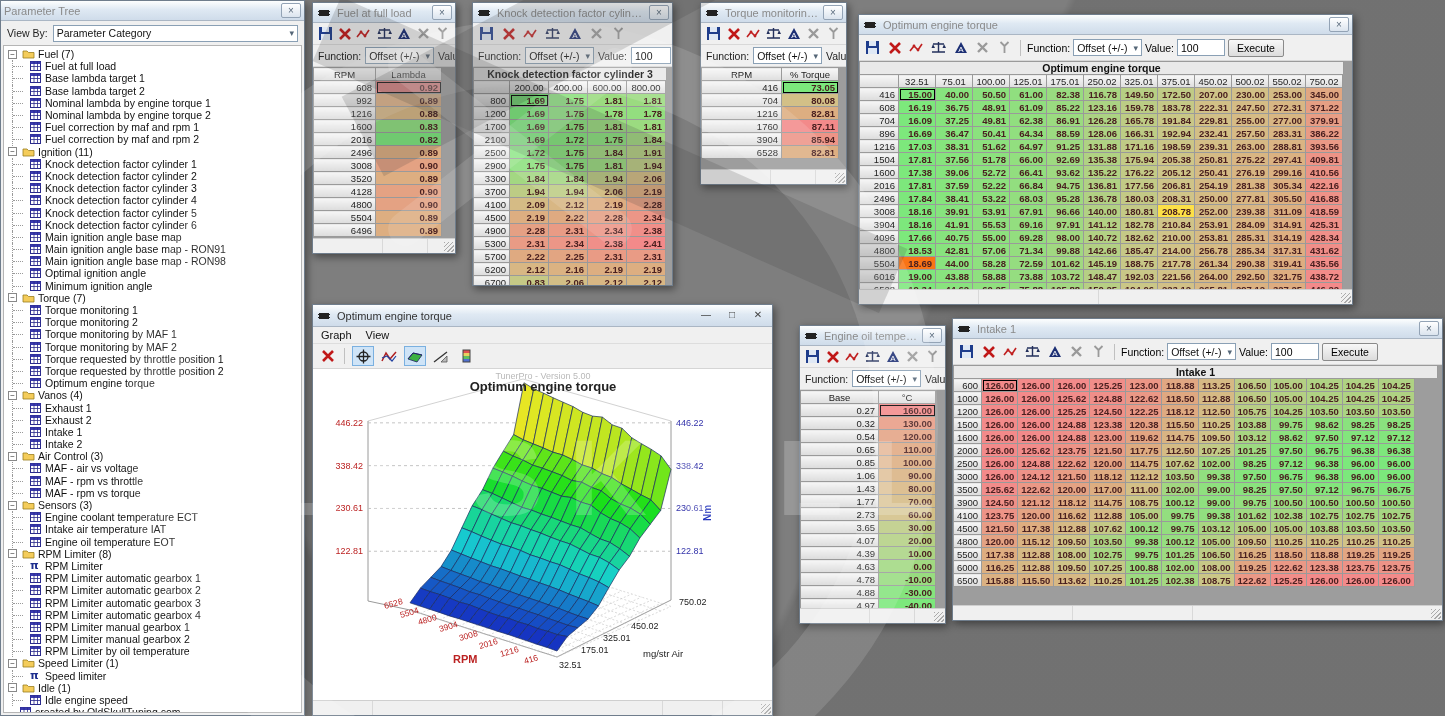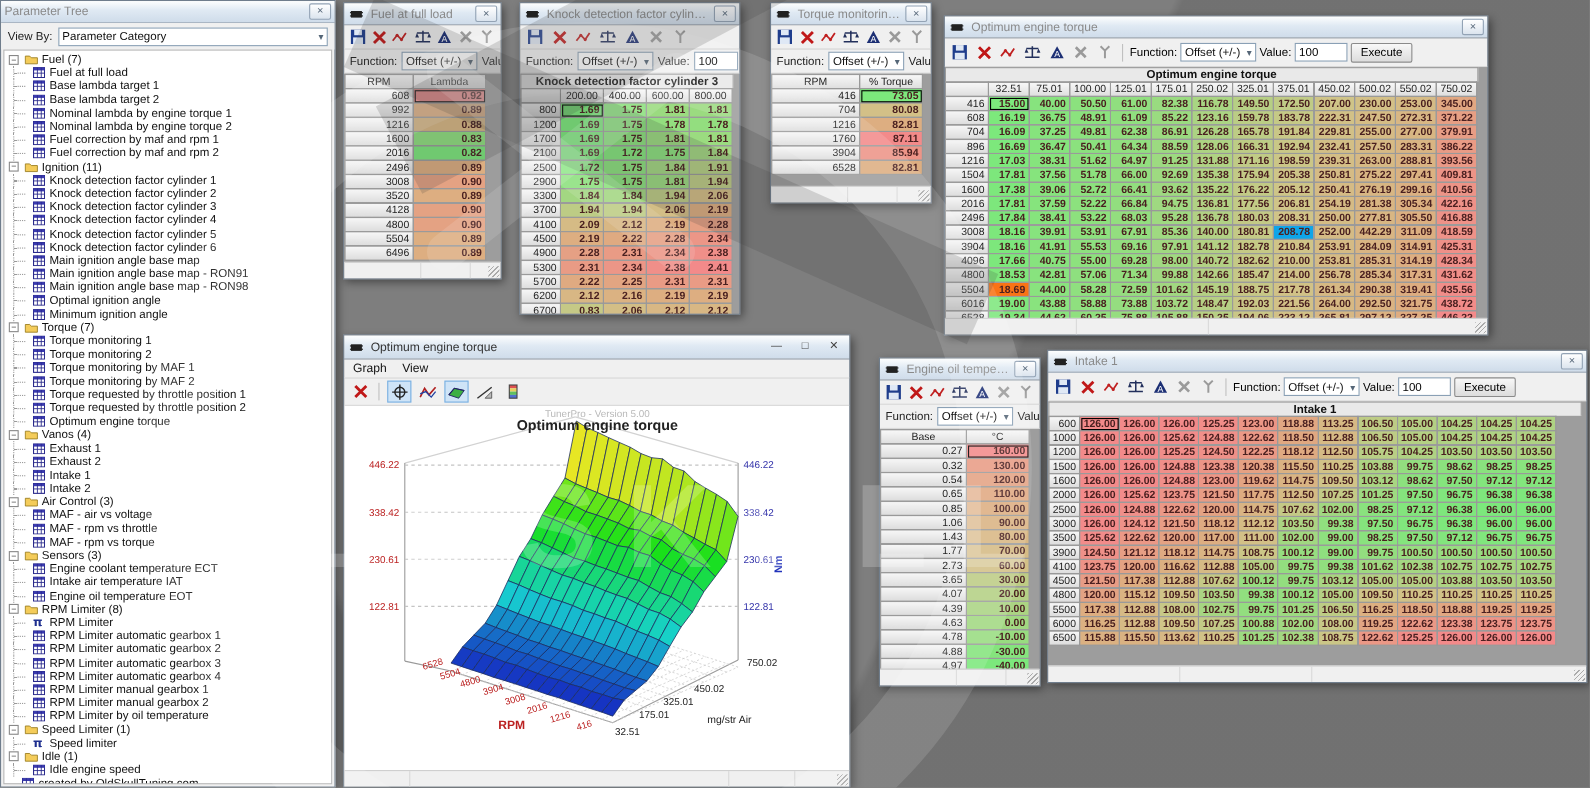--- a/index.html
+++ b/index.html
@@ -1331,26 +1331,26 @@
                 <td class="val" style="background:rgb(216,182,131)">277.81</td>
                 <td class="val" style="background:rgb(220,176,129)">305.50</td>
                 <td class="val" style="background:rgb(238,146,136)">416.88</td>
               </tr>
               <tr>
                 <td class="rowh">3008</td>
                 <td class="val" style="background:rgb(125,231,124)">18.16</td>
                 <td class="val" style="background:rgb(135,227,126)">39.91</td>
                 <td class="val" style="background:rgb(141,225,126)">53.91</td>
                 <td class="val" style="background:rgb(147,222,127)">67.91</td>
-                <td class="val" style="background:rgb(159,217,129)">85.36</td>
+                <td class="val" style="background:rgb(159,217,129)">96.66</td>
                 <td class="val" style="background:rgb(178,209,132)">140.00</td>
                 <td class="val" style="background:rgb(196,201,134)">180.81</td>
-                <td class="val" style="background:#0ea5e9">208.78</td>
+                <td class="val" style="background:#fde047">208.78</td>
                 <td class="val" style="background:rgb(213,187,133)">252.00</td>
-                <td class="val" style="background:rgb(217,181,131)">442.29</td>
+                <td class="val" style="background:rgb(217,181,131)">239.38</td>
                 <td class="val" style="background:rgb(220,175,129)">311.09</td>
                 <td class="val" style="background:rgb(238,146,136)">418.59</td>
               </tr>
               <tr>
                 <td class="rowh">3904</td>
                 <td class="val" style="background:rgb(125,231,124)">18.16</td>
                 <td class="val" style="background:rgb(136,227,126)">41.91</td>
                 <td class="val" style="background:rgb(142,224,127)">55.53</td>
                 <td class="val" style="background:rgb(147,222,127)">69.16</td>
                 <td class="val" style="background:rgb(160,217,129)">97.91</td>

